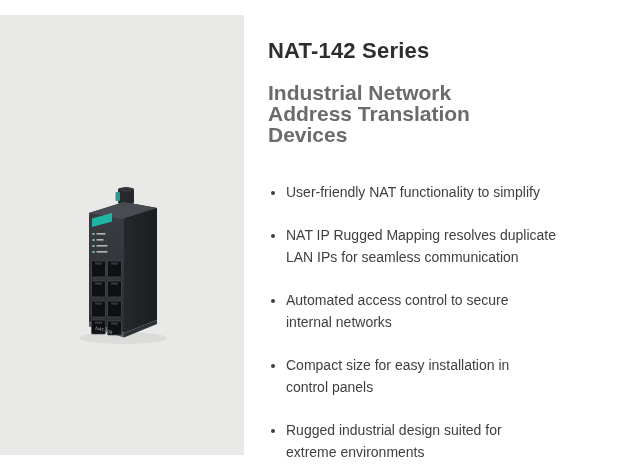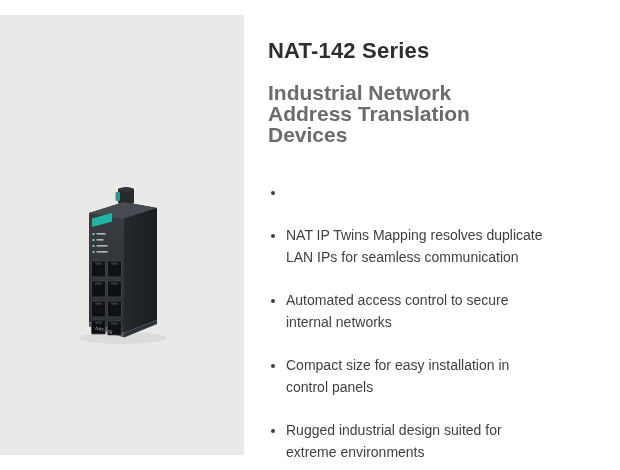--- a/index.html
+++ b/index.html
@@ -125,23 +125,24 @@
       <text x="95" y="314.5" font-size="4.5" fill="#a9abad" transform="rotate(15 95 314.5)" font-family="Liberation Sans, sans-serif">NAT-108</text>
     </svg>
   </div>
 
   <div class="content-panel">
     <h1 class="title">NAT-142 Series</h1>
     <h2 class="subtitle">Industrial Network Address Translation Devices</h2>
 
     <ul class="features">
       <li>
+        <span class="line">User-friendly NAT functionality to simplify</span>
       </li>
       <li>
-        <span class="line">NAT IP Twins Mapping resolves duplicate</span>
+        <span class="line">NAT IP Rugged Mapping resolves duplicate</span>
         <span class="line">LAN IPs for seamless communication</span>
       </li>
       <li>
         <span class="line">Automated access control to secure</span>
         <span class="line">internal networks</span>
       </li>
       <li>
         <span class="line">Compact size for easy installation in</span>
         <span class="line">control panels</span>
       </li>

